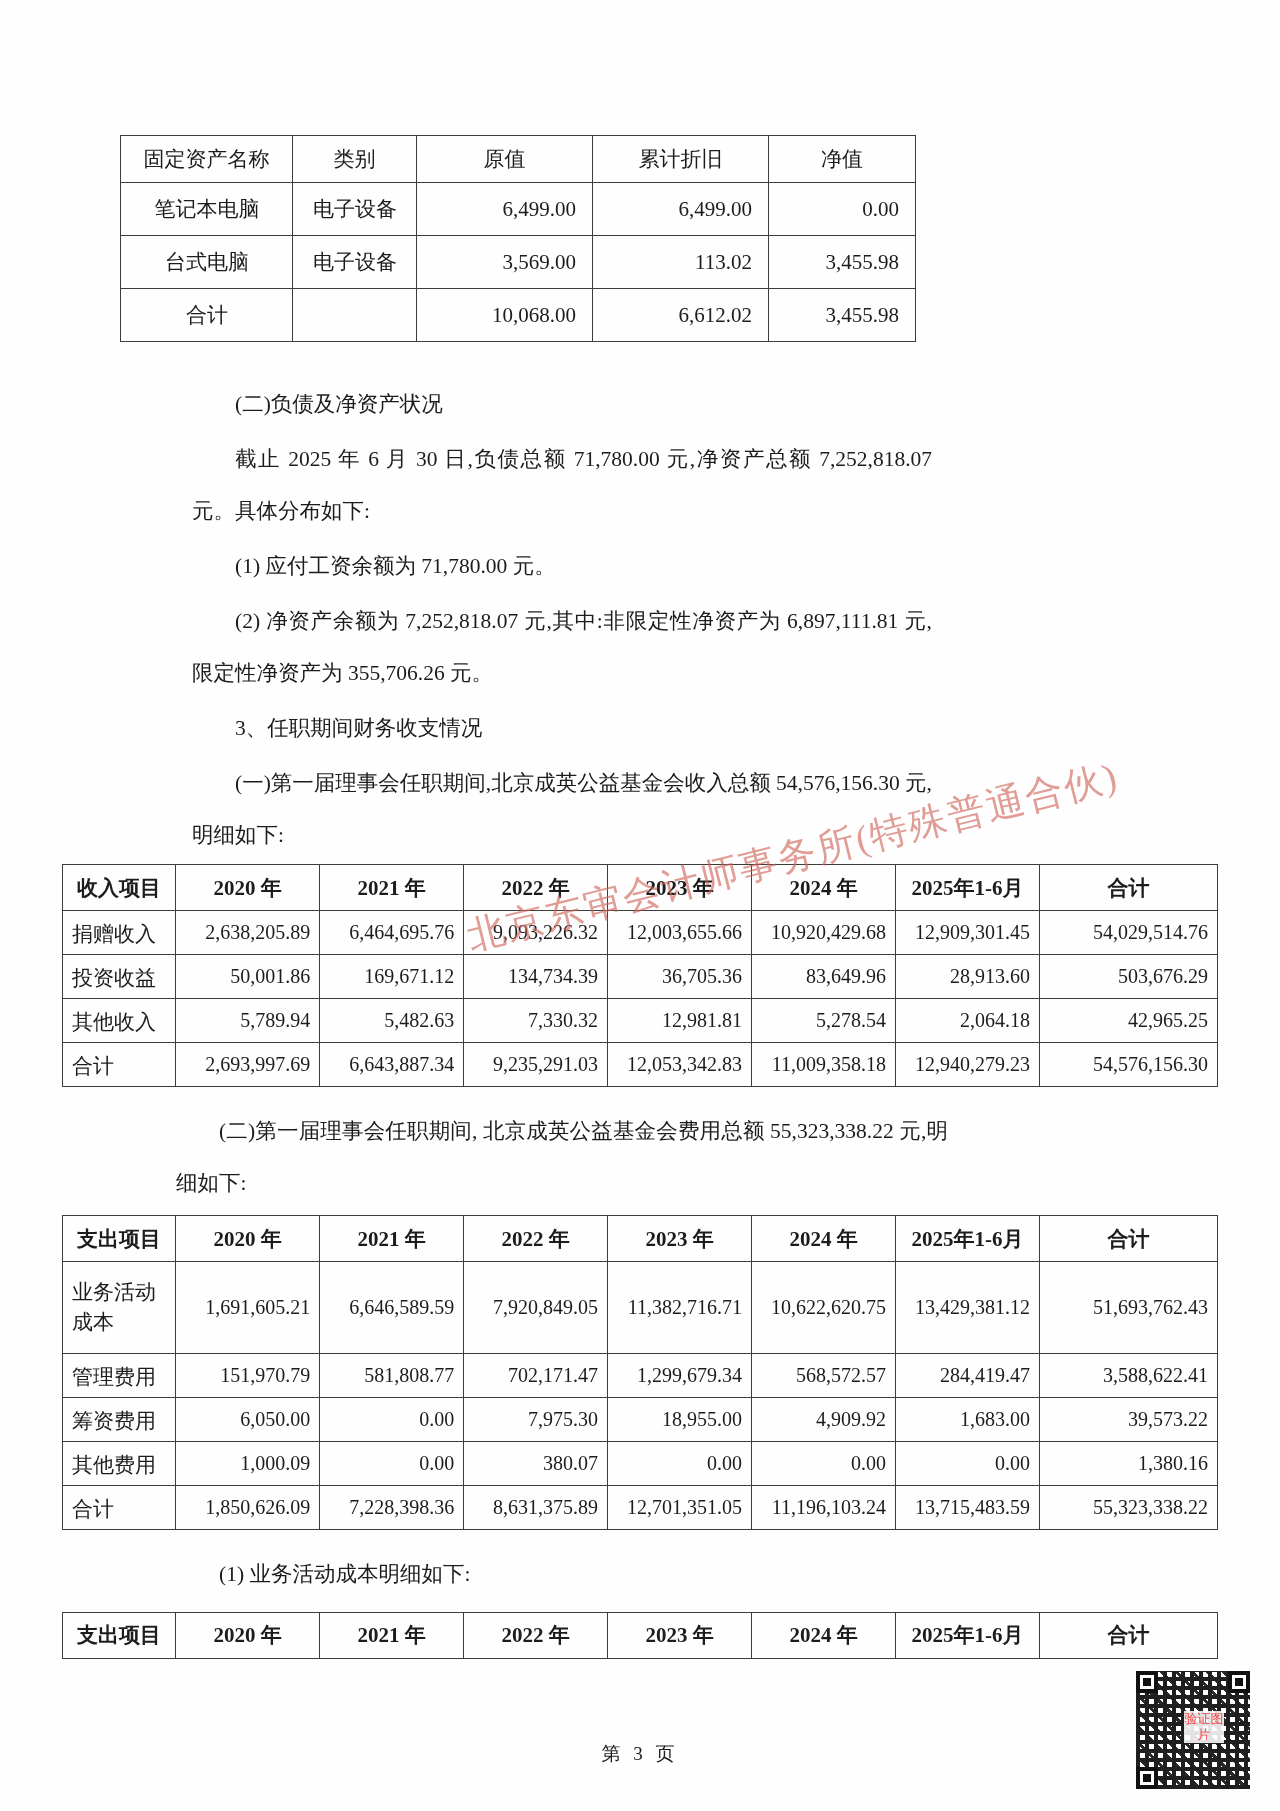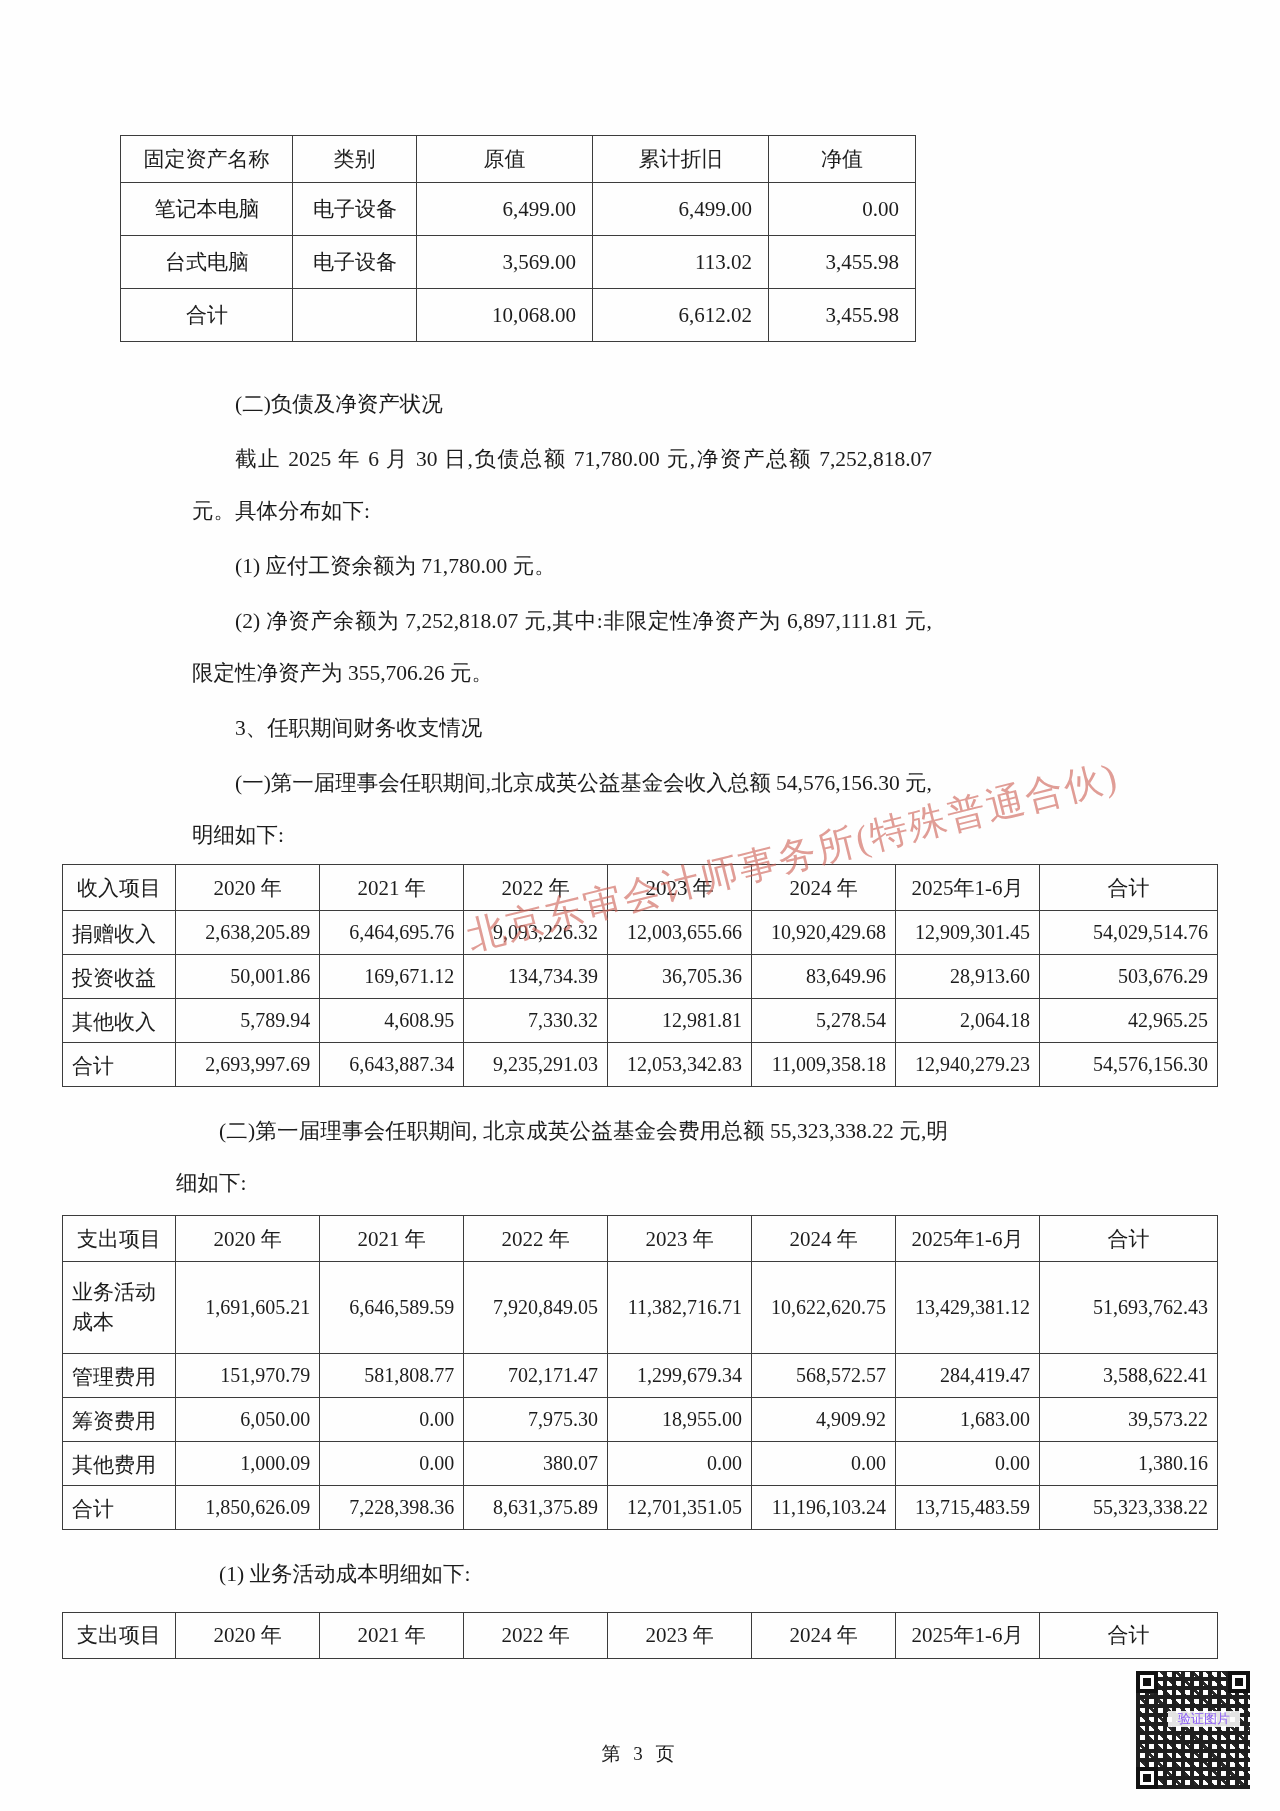--- a/index.html
+++ b/index.html
@@ -24,42 +24,42 @@
   .t-assets td:first-child,.t-assets td:nth-child(2){text-align:center;padding-right:0;}
 
   
   .body-text{margin:36px 0 0 176px;width:772px;font-size:21.5px;text-align:justify;}
   .body-text p{margin:3px 16px;line-height:52px;text-indent:2em;}
   .intro{margin:18px 0 6px 176px;width:772px;font-size:21.5px;line-height:52px;text-indent:2em;text-align:justify;}
 
   
   .t-main{width:1156px;margin:2px 0 0 62px;table-layout:fixed;}
   .t-main .ci{width:9.8%}.t-main .cy{width:12.47%}.t-main .ct{width:15.4%}
-  .t-main th{height:43px;font-size:21px;}
+  .t-main th{height:43px;font-size:21px;font-weight:bold;}
   .t-main td{height:40px;font-size:20px;text-align:right;padding-right:9px;white-space:pre-line;line-height:1.45;}
   .t-main td:first-child{text-align:left;padding:3px 0 0 9px;font-size:21px;}
   .t-expense tbody tr:first-child td{padding-top:15px;padding-bottom:15px;}
   .t-detail{margin-top:12px;}
 
   
   .footer{position:absolute;left:0;bottom:44px;width:100%;text-align:center;font-size:19px;letter-spacing:4px;}
   .qr{position:absolute;right:28px;bottom:18px;width:116px;height:122px;}
   .qr-img{
     width:114px;height:118px;background-color:#fff;
     background:
       repeating-linear-gradient(90deg,#1f1f1f 0 4px,transparent 4px 9px),
       repeating-linear-gradient(0deg,#1f1f1f 0 4px,transparent 4px 9px),
       repeating-linear-gradient(45deg,#2a2a2a 0 3px,transparent 3px 11px);
   }
   .fp{position:absolute;width:22px;height:22px;border:4px solid #111;background:#fff;box-sizing:border-box;}
   .fp::after{content:"";position:absolute;left:3px;top:3px;width:8px;height:8px;background:#111;}
   .fp.tl{left:0;top:0}.fp.tr{right:2px;top:0}.fp.bl{left:0;bottom:4px}
   .qr-label{
-    position:absolute;left:32px;top:40px;width:72px;
-    background:rgba(255,255,255,.88);color:#8b5cf6;
+    position:absolute;left:48px;top:40px;width:40px;
+    background:rgba(255,255,255,.88);color:#ef4444;
     font-size:13px;line-height:16px;text-align:center;
   }
   .watermark{
     position:absolute;left:468px;top:912px;
     transform:rotate(-14deg);transform-origin:left center;
     font-size:38px;letter-spacing:2px;white-space:nowrap;
     color:#cf6257;opacity:.62;pointer-events:none;
   }
 </style>
 </head>
@@ -158,21 +158,21 @@
           <td>169,671.12</td>
           <td>134,734.39</td>
           <td>36,705.36</td>
           <td>83,649.96</td>
           <td>28,913.60</td>
           <td>503,676.29</td>
         </tr>
         <tr>
           <td>其他收入</td>
           <td>5,789.94</td>
-          <td>4,608.95</td>
+          <td>5,482.63</td>
           <td>7,330.32</td>
           <td>12,981.81</td>
           <td>5,278.54</td>
           <td>2,064.18</td>
           <td>42,965.25</td>
         </tr>
         <tr>
           <td>合计</td>
           <td>2,693,997.69</td>
           <td>6,643,887.34</td>

